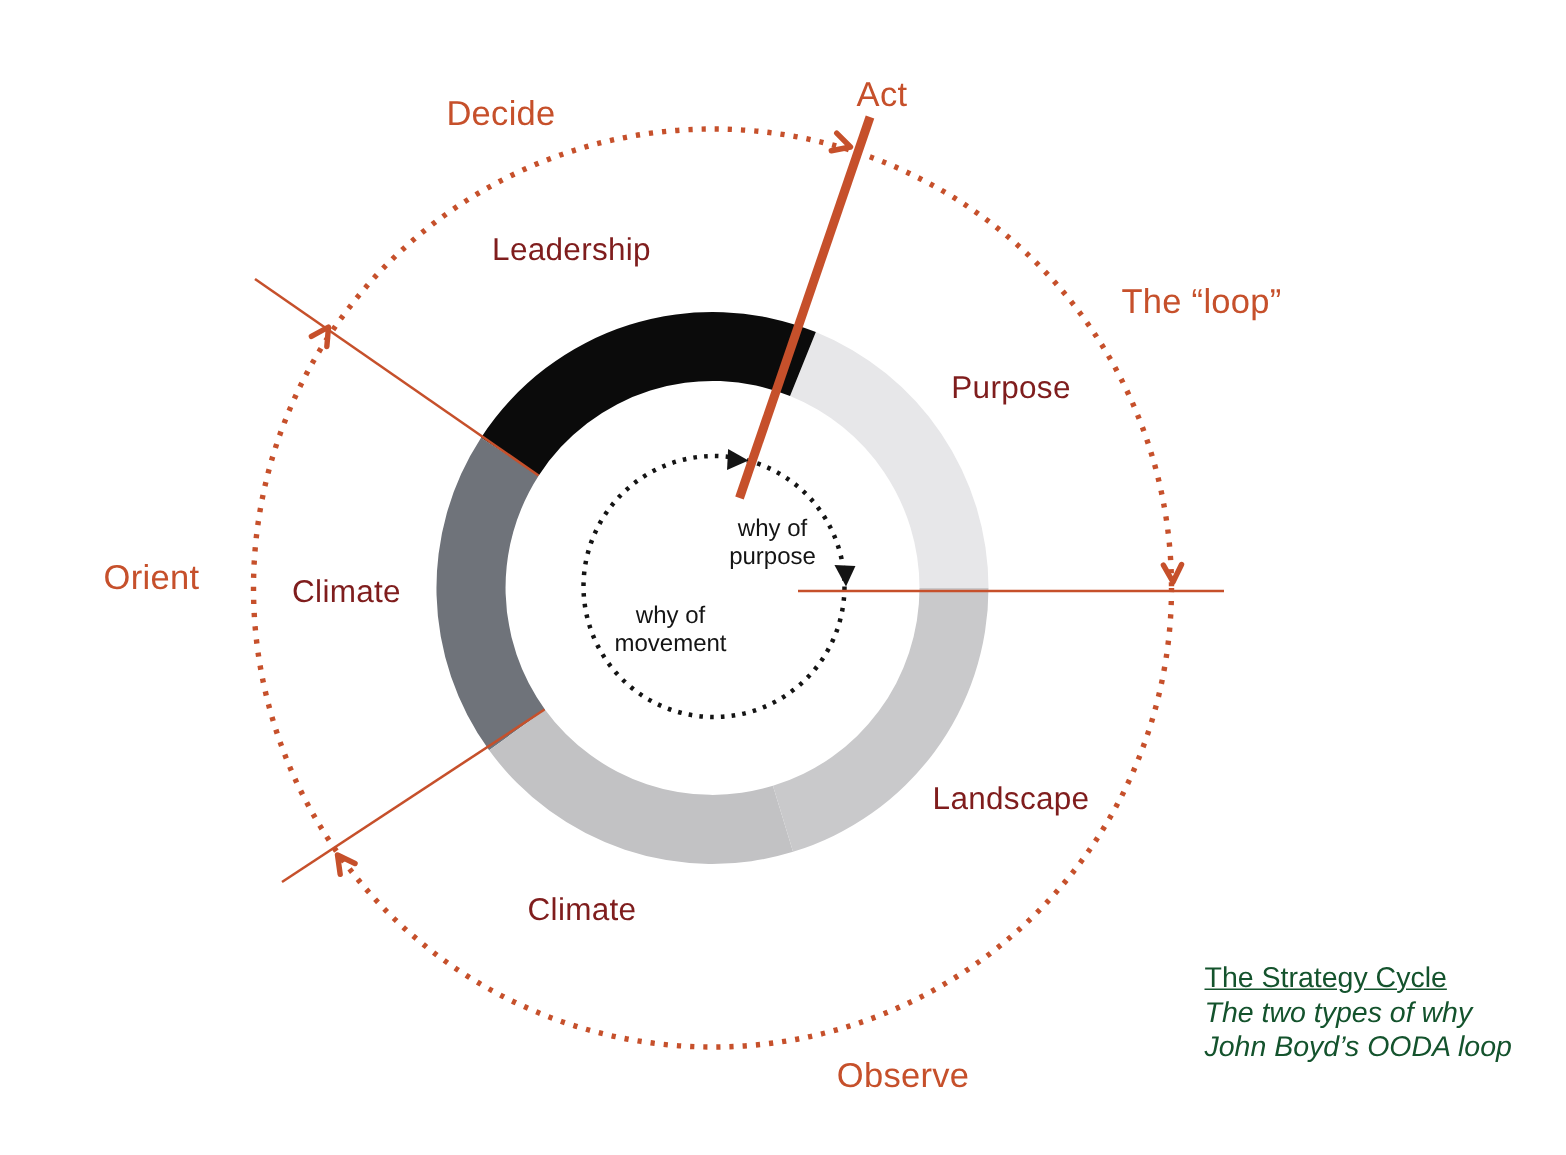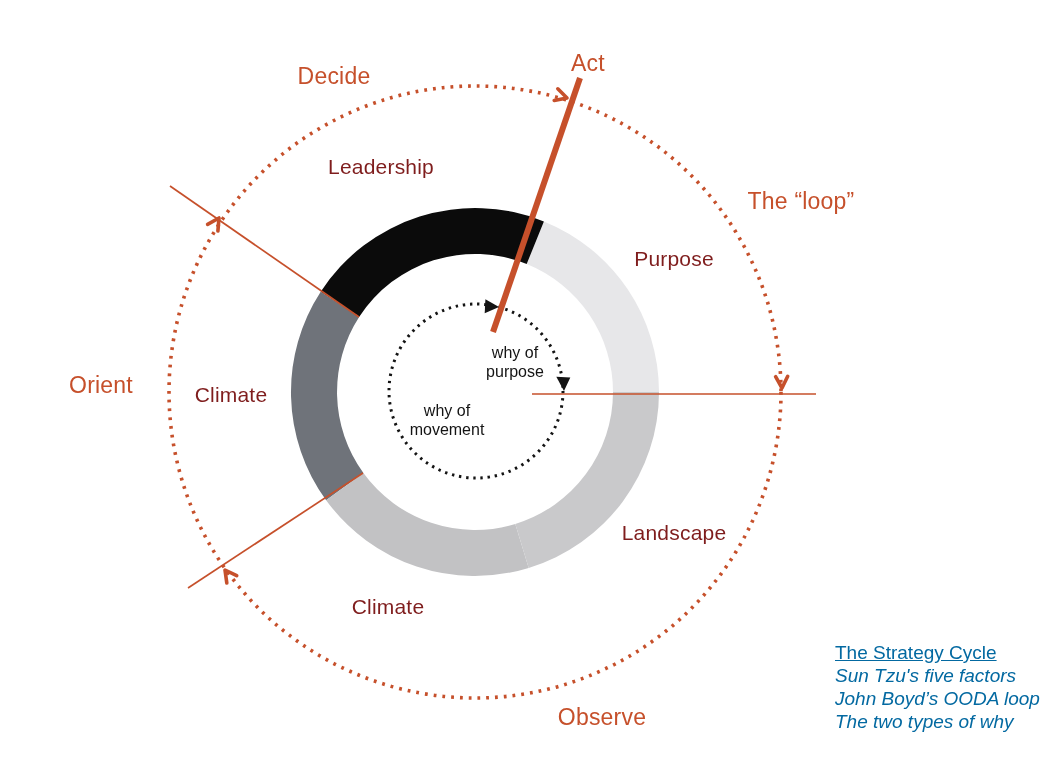--- a/index.html
+++ b/index.html
@@ -18,21 +18,21 @@
     -webkit-font-smoothing:antialiased;
   }
   .orange{color:#c6502b;font-size:23px;letter-spacing:.2px;}
   .dark{color:#7f1d1d;font-size:21px;letter-spacing:.2px;}
   .small{
     color:#141414;font-size:16px;line-height:19px;
     text-align:center;
   }
   .legend{
     position:absolute;left:803px;top:641px;
-    color:#0369a1;font-size:19px;line-height:23px;margin-left:32px;
+    color:#14532d;font-size:19px;line-height:23px;
   }
   .legend-title{text-decoration:underline;}
   .legend-line{font-style:italic;}
 </style>
 </head>
 <body>
 
 <div class="canvas">
 
   <svg width="1044" height="770" viewBox="0 0 1044 770">
@@ -78,18 +78,17 @@
     <div>why of</div>
     <div>purpose</div>
   </div>
   <div class="lbl small" style="left:447px;top:420px">
     <div>why of</div>
     <div>movement</div>
   </div>
 
   <div class="legend">
     <div class="legend-title">The Strategy Cycle</div>
-    <div class="legend-line">Sun Tzu's five factors</div>
+    <div class="legend-line">The two types of why</div>
     <div class="legend-line">John Boyd’s OODA loop</div>
-    <div class="legend-line">The two types of why</div>
   </div>
 
 </div>
 
 </body></html>

